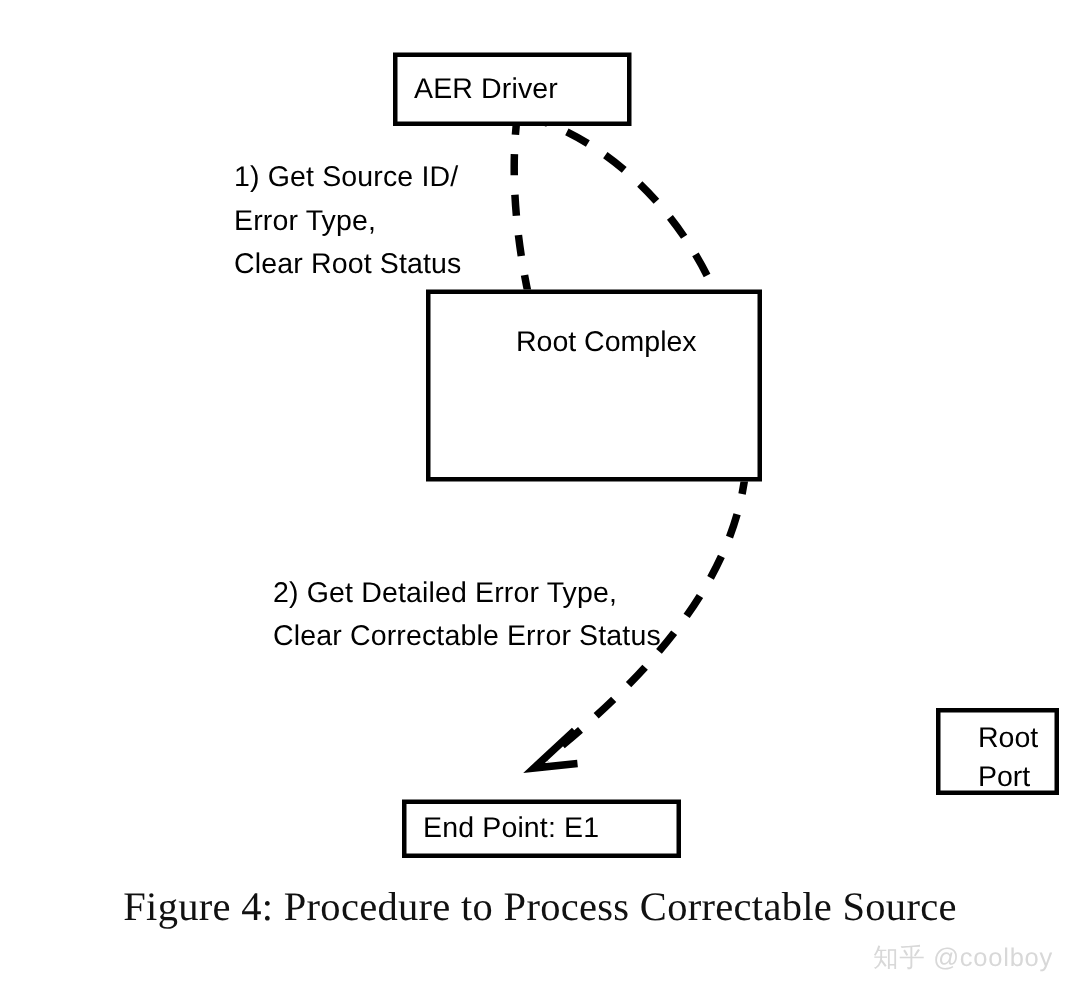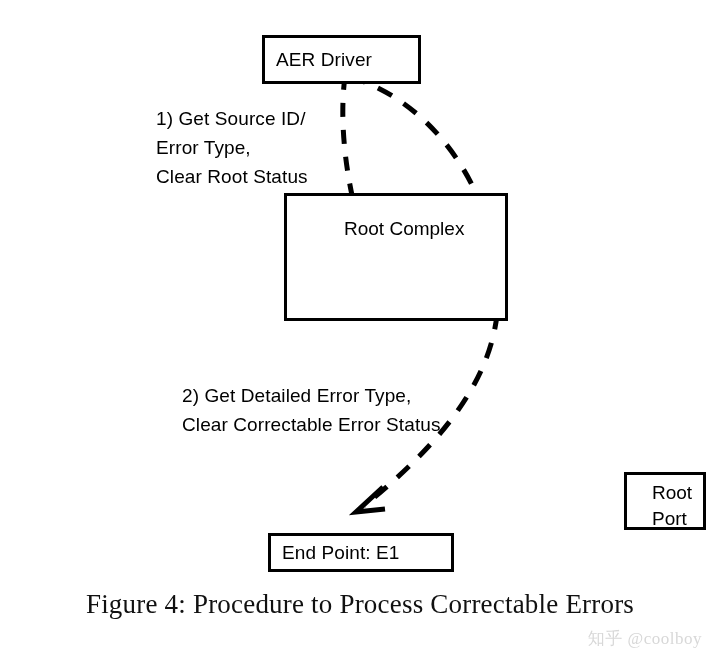--- a/index.html
+++ b/index.html
@@ -135,21 +135,21 @@
     font-size: 27px;
     color: #111111;
     letter-spacing: 0.2px;
   }
 
   
   #watermark {
     position: absolute;
     right: 18px;
     top: 627px;
-    font-family: Liberation Serif, serif;
+    font-family: Liberation Sans, sans-serif;
     font-size: 17px;
     color: #d8d8d8;
     letter-spacing: 0.5px;
     user-select: none;
   }
 </style>
 </head>
 <body>
 
 <div id="figure-root">
@@ -189,17 +189,17 @@
     <span class="node-label">End Point: E1</span>
   </div>
 
   <div class="annotation" id="step-one-annotation">1) Get Source ID/
 Error Type,
 Clear Root Status</div>
 
   <div class="annotation" id="step-two-annotation">2) Get Detailed Error Type,
 Clear Correctable Error Status</div>
 
-  <div id="figure-caption">Figure 4:  Procedure to Process Correctable Errors</div>
+  <div id="figure-caption">Figure 4:  Procedure to Process Correctable Source</div>
 
   <div id="watermark">知乎 @coolboy</div>
 
 </div>
 
 </body></html>

